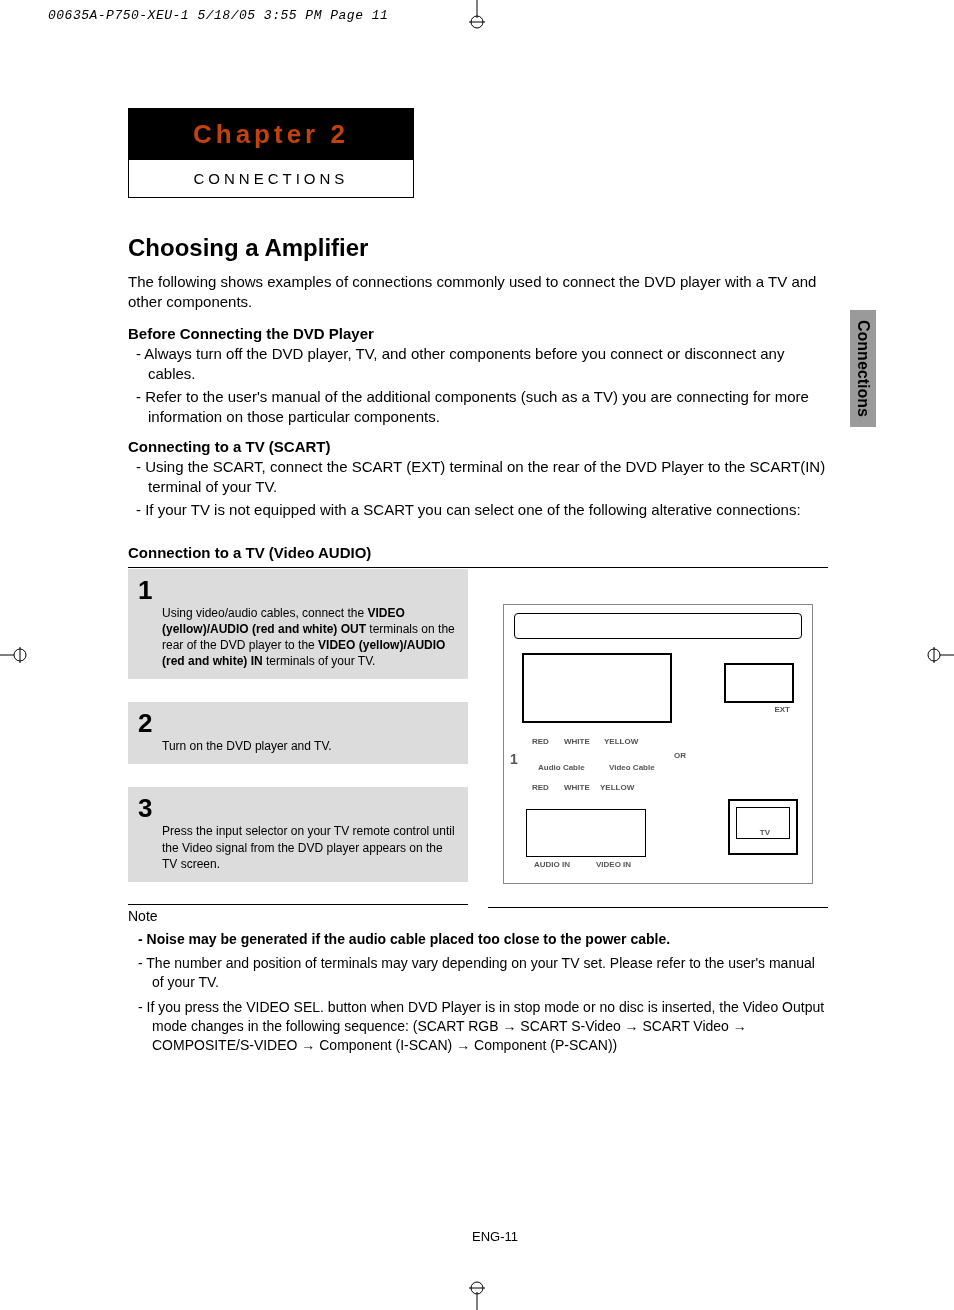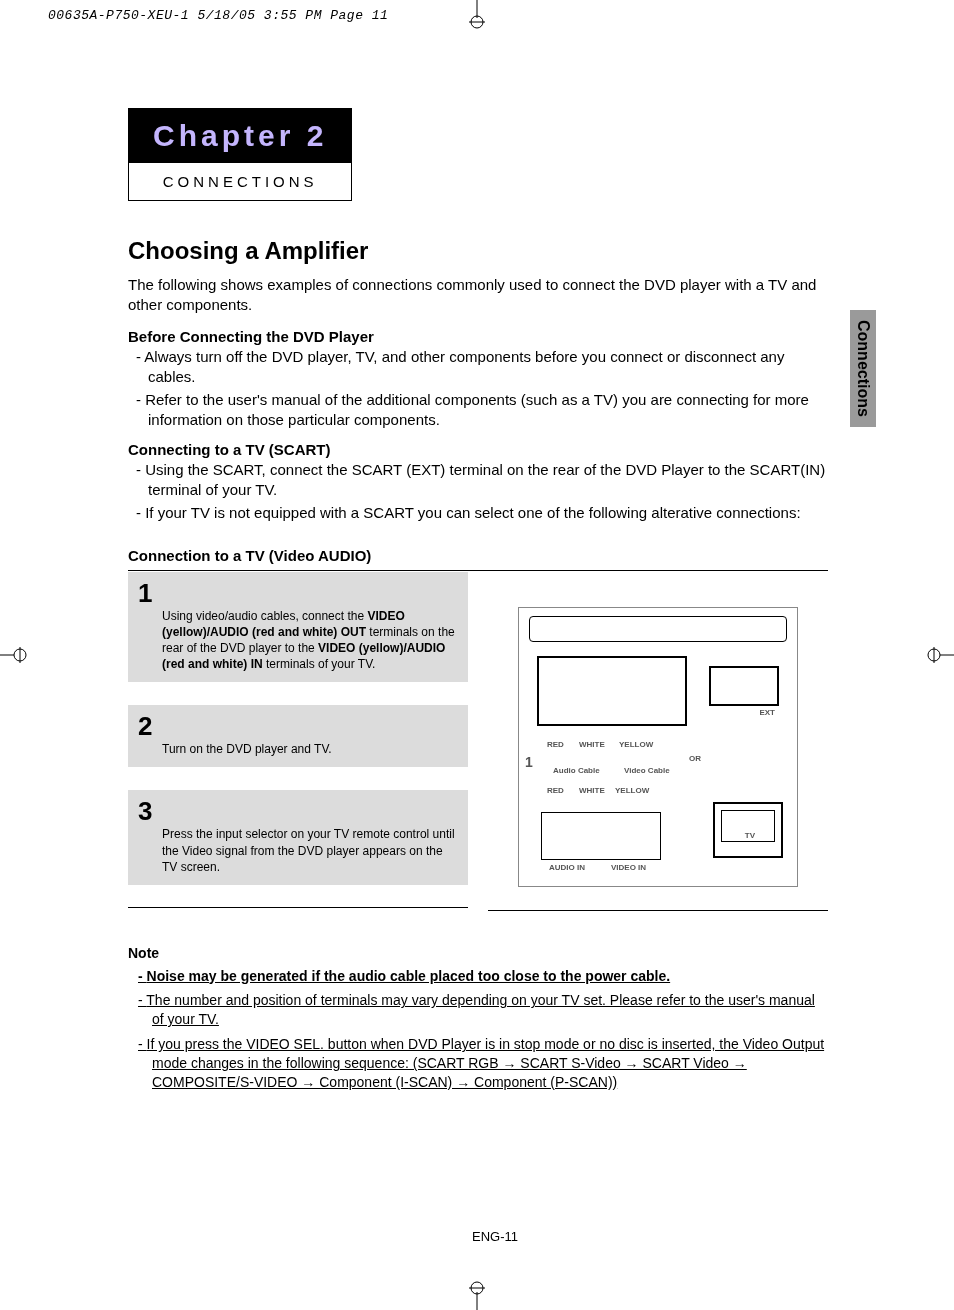--- a/index.html
+++ b/index.html
@@ -50,25 +50,25 @@
     top: 108px;
     left: 128px;
     width: 700px;
   }
   .chapter-box {
     display: inline-block;
     border: 1px solid #000;
   }
   .chapter-top {
     background: #000;
-    color: #c4b5fd;
-    font-size: 30px;
+    color: #c2410c;
+    font-size: 26px;
     font-weight: bold;
     letter-spacing: 4px;
-    padding: 10px 24px;
+    padding: 10px 64px;
     text-align: center;
   }
   .chapter-bottom {
     font-size: 15px;
     letter-spacing: 4px;
     padding: 10px 0;
     text-align: center;
   }
   .side-tab {
     position: absolute;
@@ -151,48 +151,46 @@
   }
   .step-text {
     font-size: 12px;
     line-height: 1.35;
     margin-left: 24px;
   }
   .steps-col-wrap { border-bottom: 1px solid #000; }
   .step-text b { font-weight: bold; }
   .note-head {
     font-size: 14px;
-    font-weight: bold;
-    margin-top: 34px;
+    font-weight: normal;
     margin-bottom: 6px;
   }
   ul.notelist {
     list-style: none;
-    text-decoration: underline;
   }
   ul.notelist li {
     font-size: 14px;
     line-height: 1.35;
     padding-left: 24px;
     text-indent: -14px;
     margin-bottom: 6px;
   }
   ul.notelist li::before { content: "-   "; }
   ul.notelist li.bold { font-weight: bold; }
   .pagefoot {
     position: absolute;
     bottom: 66px;
     left: 0;
     width: 100%;
     text-align: center;
     font-size: 13px;
     margin-left: 18px;
   }
   .diagram-placeholder {
-    width: 280px;
+    width: 310px;
     height: 280px;
     border: 1px solid #888;
     font-size: 9px;
     color:#555;
     position:relative;
     background:
       linear-gradient(#fff,#fff);
   }
   .dp-top{
     position:absolute; top:8px; left:10px; right:10px; height:26px;

